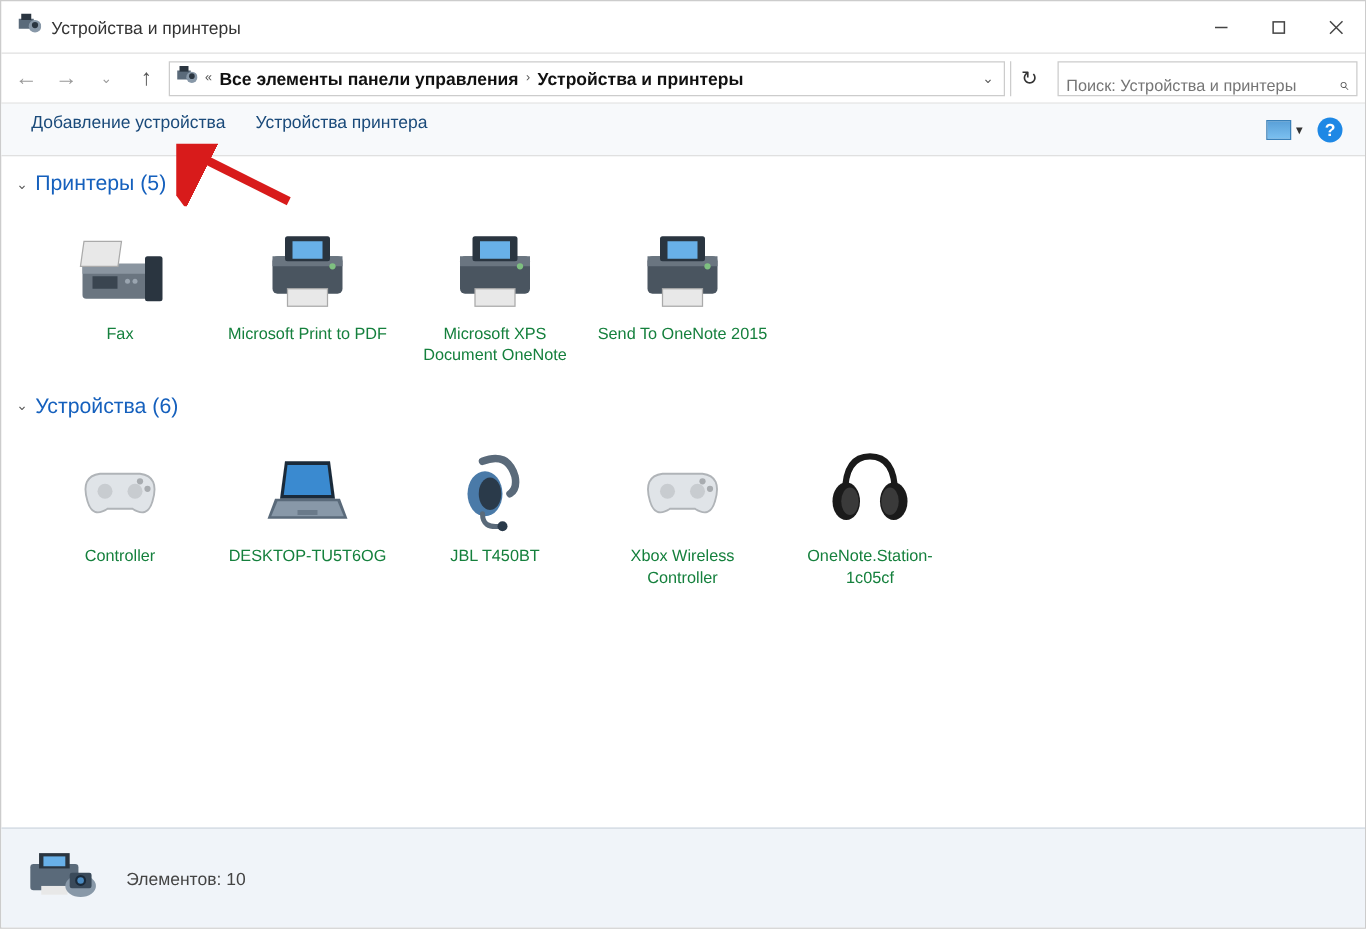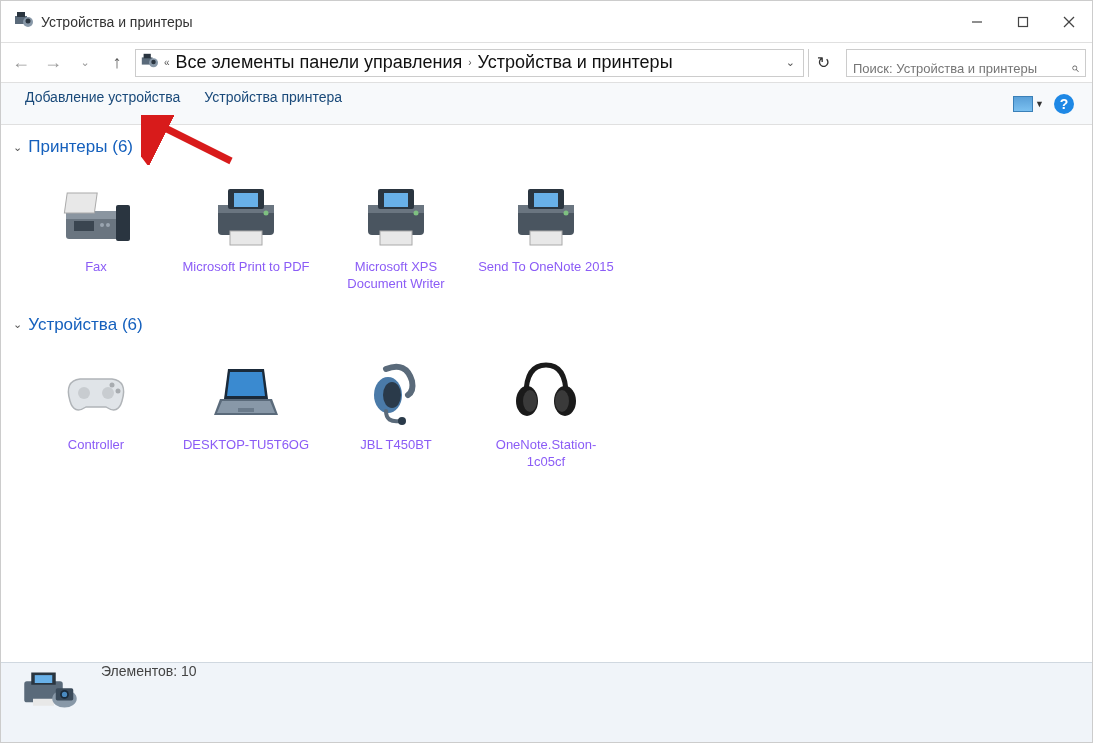--- a/index.html
+++ b/index.html
@@ -8,41 +8,41 @@
   .titlebar-icon svg { width:20px; height:20px; }
   .titlebar-text { font-size:14px; color:#333; margin-left:8px; flex:1; }
   .win-controls { display:flex; height:100%; }
   .win-btn { width:46px; display:flex; align-items:center; justify-content:center; color:#444; font-size:13px; }
   .navbar { height:40px; display:flex; align-items:center; padding:0 6px; gap:4px; border-bottom:1px solid #e0e0e0; }
   .nav-arrow { width:28px; height:28px; display:flex; align-items:center; justify-content:center; color:#999; font-size:18px; }
   .nav-arrow.up { color:#555; }
   .breadcrumb-box { flex:1; height:28px; border:1px solid #ccc; display:flex; align-items:center; padding:0 4px; gap:6px; background:#fff; }
   .bc-icon svg{width:18px;height:18px}
   .bc-sep{color:#555;font-size:10px;}
-  .bc-text{font-size:18px;color:#111;}
+  .bc-text{font-size:14px;color:#111;font-weight:bold;}
   .bc-end{margin-left:auto;display:flex;align-items:center;gap:6px;padding-right:4px;}
   .refresh-btn{width:30px;height:28px;display:flex;align-items:center;justify-content:center;border-left:1px solid #ccc;color:#333;}
   .search-box{width:240px;height:28px;border:1px solid #ccc;display:flex;align-items:flex-end;padding:0 6px;margin-left:4px;background:#fff;}
   .search-box input{flex:1;border:none;outline:none;font-size:13px;color:#666;background:transparent}
   .search-icon{color:#555;font-size:14px;transform:scaleX(-1);}
   .toolbar{height:42px;background:#f7f9fb;border-bottom:1px solid #e0e0e0;display:flex;padding:0 12px;font-size:14px;color:#333;position:relative}
   .toolbar-item{padding:6px 12px;cursor:default;color:#1a4a7a;}
   .toolbar-right{margin-left:auto;display:flex;align-items:center;gap:10px;padding-right:6px}
   .view-icon{width:20px;height:16px;background:linear-gradient(#5aa0d8,#7bc0f0);border:1px solid #3a80b8;}
   .view-drop{font-size:9px;color:#333;margin-left:2px}
   .help-icon{width:20px;height:20px;border-radius:50%;background:#1e88e5;color:#fff;display:flex;align-items:center;justify-content:center;font-size:14px;font-weight:bold;}
   .content{padding:6px 10px 10px 10px;height:505px;overflow:auto;}
   .group-header{display:flex;align-items:center;gap:6px;color:#1560bd;font-size:17px;padding:6px 2px;cursor:default}
   .chev{font-size:11px;color:#555;}
   .items-row{display:flex;flex-wrap:wrap;gap:0px;padding:4px 0 10px 10px}
   .item{width:150px;display:flex;flex-direction:column;align-items:center;text-align:center;padding:6px;gap:6px;cursor:default;}
   .item-icon{width:80px;height:80px;display:flex;align-items:center;justify-content:center;}
   .item-icon svg{width:80px;height:80px;}
-  .item-label{font-size:13px;color:#8b5cf6;line-height:1.3;}
-  .status-bar{position:absolute;left:0;right:0;bottom:0;height:80px;background:#f0f4f9;border-top:1px solid #d0d8e0;display:flex;padding:0 18px;gap:12px;}
+  .item-label{font-size:13px;color:#15803d;line-height:1.3;}
+  .status-bar{position:absolute;left:0;right:0;bottom:0;height:80px;background:#f0f4f9;border-top:1px solid #d0d8e0;display:flex;align-items:center;padding:0 18px;gap:12px;}
   .status-icon svg{width:70px;height:54px;}
   .status-text{font-size:14px;color:#444;}
   .red-arrow{position:absolute;left:140px;top:114px;pointer-events:none;}
   .red-arrow svg{width:100px;height:50px;}
 </style>
 </head>
 <body>
 
 <svg width="0" height="0" style="position:absolute">
   <defs>
@@ -196,21 +196,21 @@
         </marker>
       </defs>
     <line x1="90" y1="46" x2="14" y2="8" stroke="#d81b1b" stroke-width="7" marker-end="url(#ah)"></line>
   </svg>
 </div>
 
 <div class="content">
 
   <div class="group-header">
     <span class="chev">⌄</span>
-    <span>Принтеры (6)</span>
+    <span>Принтеры (5)</span>
   </div>
   <div class="items-row">
     <div class="item">
       <span class="item-icon">
           <svg viewBox="0 0 80 80">
             <use href="#ico-fax"></use>
           </svg>
         </span>
       <span class="item-label">Fax</span>
     </div>
@@ -221,21 +221,21 @@
           </svg>
         </span>
       <span class="item-label">Microsoft Print to PDF</span>
     </div>
     <div class="item">
       <span class="item-icon">
           <svg viewBox="0 0 80 80">
             <use href="#ico-printer"></use>
           </svg>
         </span>
-      <span class="item-label">Microsoft XPS Document Writer</span>
+      <span class="item-label">Microsoft XPS Document OneNote</span>
     </div>
     <div class="item">
       <span class="item-icon">
           <svg viewBox="0 0 80 80">
             <use href="#ico-printer"></use>
           </svg>
         </span>
       <span class="item-label">Send To OneNote 2015</span>
     </div>
   </div>
@@ -261,20 +261,28 @@
         </span>
       <span class="item-label">DESKTOP-TU5T6OG</span>
     </div>
     <div class="item">
       <span class="item-icon">
           <svg viewBox="0 0 80 80">
             <use href="#ico-headset"></use>
           </svg>
         </span>
       <span class="item-label">JBL T450BT</span>
+    </div>
+    <div class="item">
+      <span class="item-icon">
+          <svg viewBox="0 0 80 80">
+            <use href="#ico-gamepad-light"></use>
+          </svg>
+        </span>
+      <span class="item-label">Xbox Wireless Controller</span>
     </div>
     <div class="item">
       <span class="item-icon">
           <svg viewBox="0 0 80 80">
             <use href="#ico-headphones"></use>
           </svg>
         </span>
       <span class="item-label">OneNote.Station-1c05cf</span>
     </div>
   </div>

